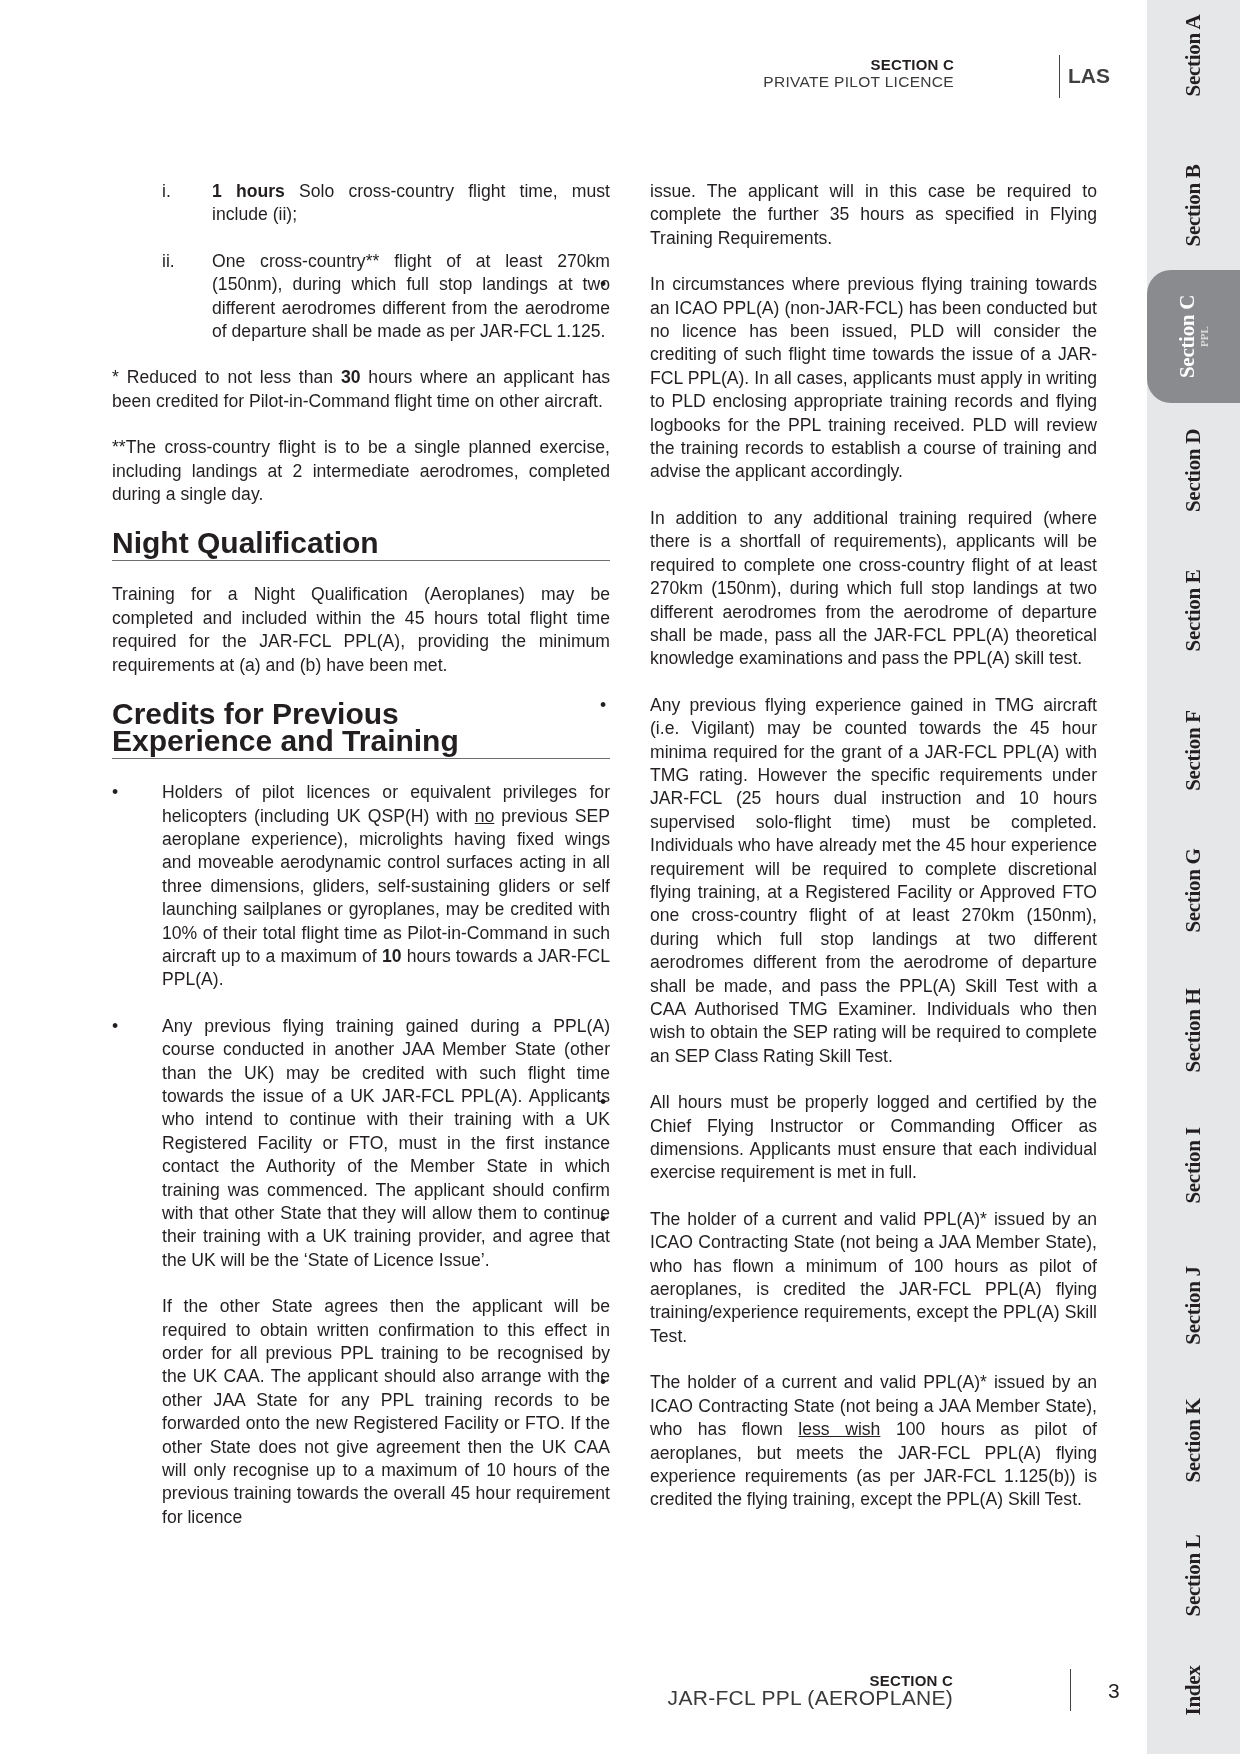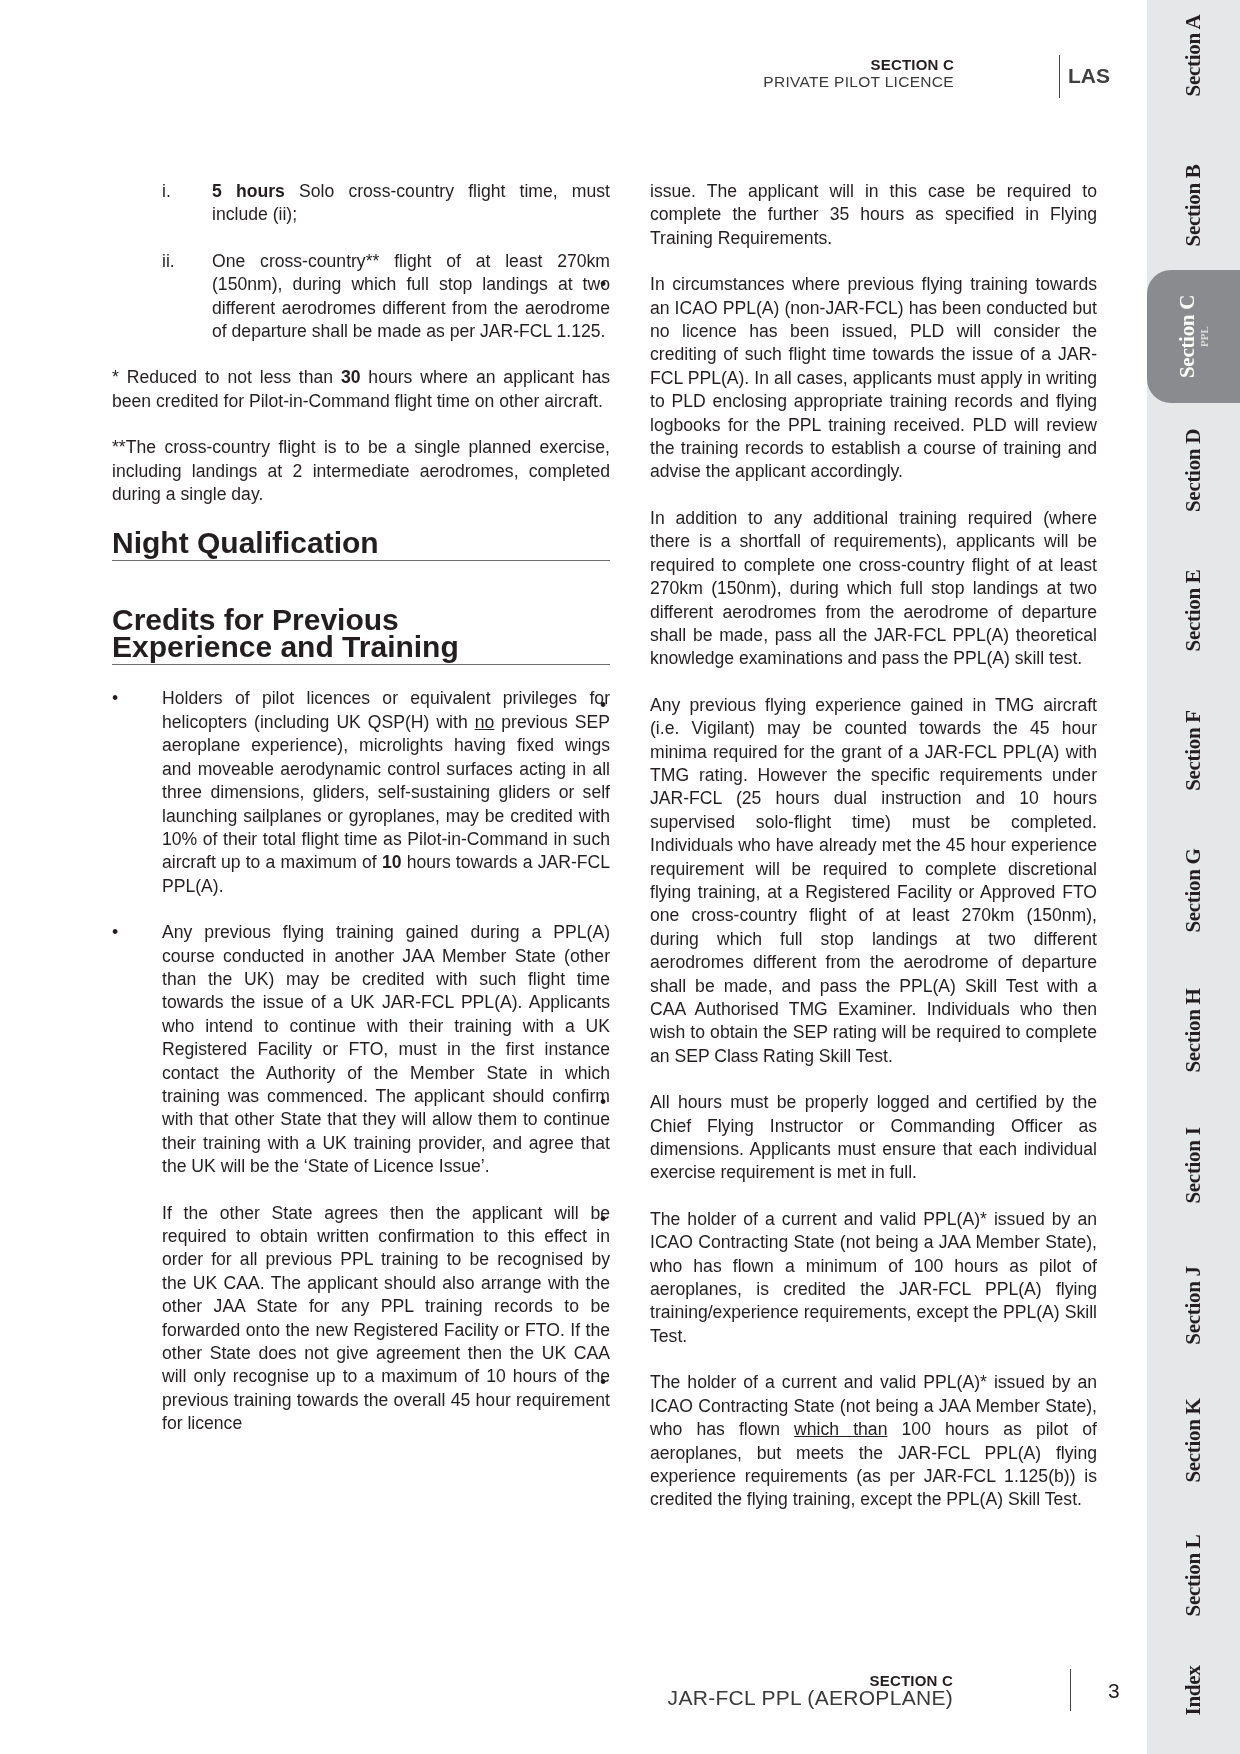--- a/index.html
+++ b/index.html
@@ -65,33 +65,34 @@
   <div class="header">
     <div class="hdr-title">SECTION C</div>
     <div class="hdr-sub">PRIVATE PILOT LICENCE</div>
   </div>
   <div class="hdr-divider"></div>
   <div class="hdr-las">LAS</div>
 
   <div class="col col-left">
     <div class="numbered">
       <span class="num">i.</span>
-      <span class="txt"><b>5 hours</b><span> Solo cross-country flight time, must include (ii);</span></span>
+      <span class="txt"><b>1 hours</b><span> Solo cross-country flight time, must include (ii);</span></span>
     </div>
     <div class="gap"></div>
     <div class="numbered">
       <span class="num">ii.</span>
       <span class="txt">One cross-country** flight of at least 270km (150nm), during which full stop landings at two different aerodromes different from the aerodrome of departure shall be made as per JAR-FCL 1.125.</span>
     </div>
     <div class="gap"></div>
     <p><span>* Reduced to not less than </span><b>30</b><span> hours where an applicant has been credited for Pilot-in-Command flight time on other aircraft.</span></p>
     <div class="gap"></div>
     <p>**The cross-country flight is to be a single planned exercise, including landings at 2 intermediate aerodromes, completed during a single day.</p>
     <div class="gap"></div>
     <div class="heading">Night Qualification</div>
+    <p>Training for a Night Qualification (Aeroplanes) may be completed and included within the 45 hours total flight time required for the JAR-FCL PPL(A), providing the minimum requirements at (a) and (b) have been met.</p>
     <div class="gap"></div>
     <div class="heading">
       <div>Credits for Previous</div>
       <div>Experience and Training</div>
     </div>
     <div class="bullet-item">
       <span class="bullet">•</span>
       <span class="txt"><span>Holders of pilot licences or equivalent privileges for helicopters (including UK QSP(H) with </span><u>no</u><span> previous SEP aeroplane experience), microlights having fixed wings and moveable aerodynamic control surfaces acting in all three dimensions, gliders, self-sustaining gliders or self launching sailplanes or gyroplanes, may be credited with 10% of their total flight time as Pilot-in-Command in such aircraft up to a maximum of </span><b>10</b><span> hours towards a JAR-FCL PPL(A).</span></span>
     </div>
     <div class="gap"></div>
@@ -123,21 +124,21 @@
       <span class="txt">All hours must be properly logged and certified by the Chief Flying Instructor or Commanding Officer as dimensions. Applicants must ensure that each individual exercise requirement is met in full.</span>
     </div>
     <div class="gap"></div>
     <div class="bullet-item">
       <span class="bullet">•</span>
       <span class="txt">The holder of a current and valid PPL(A)* issued by an ICAO Contracting State (not being a JAA Member State), who has flown a minimum of 100 hours as pilot of aeroplanes, is credited the JAR-FCL PPL(A) flying training/experience requirements, except the PPL(A) Skill Test.</span>
     </div>
     <div class="gap"></div>
     <div class="bullet-item">
       <span class="bullet">•</span>
-      <span class="txt"><span>The holder of a current and valid PPL(A)* issued by an ICAO Contracting State (not being a JAA Member State), who has flown </span><u>which than</u><span> 100 hours as pilot of aeroplanes, but meets the JAR-FCL PPL(A) flying experience requirements (as per JAR-FCL 1.125(b)) is credited the flying training, except the PPL(A) Skill Test.</span></span>
+      <span class="txt"><span>The holder of a current and valid PPL(A)* issued by an ICAO Contracting State (not being a JAA Member State), who has flown </span><u>less wish</u><span> 100 hours as pilot of aeroplanes, but meets the JAR-FCL PPL(A) flying experience requirements (as per JAR-FCL 1.125(b)) is credited the flying training, except the PPL(A) Skill Test.</span></span>
     </div>
   </div>
 
   <div class="footer">
     <div class="ftr-title">SECTION C</div>
     <div class="ftr-sub">JAR-FCL PPL (AEROPLANE)</div>
   </div>
   <div class="ftr-divider"></div>
   <div class="ftr-page">3</div>
 </div>

